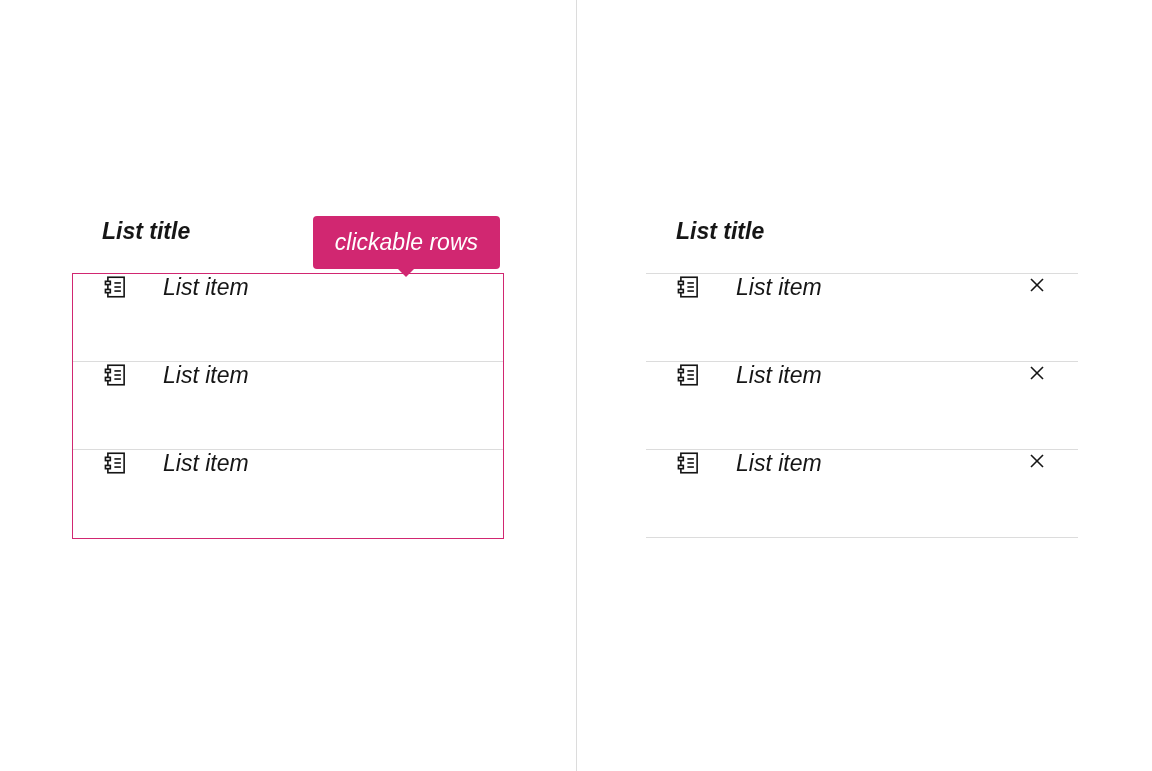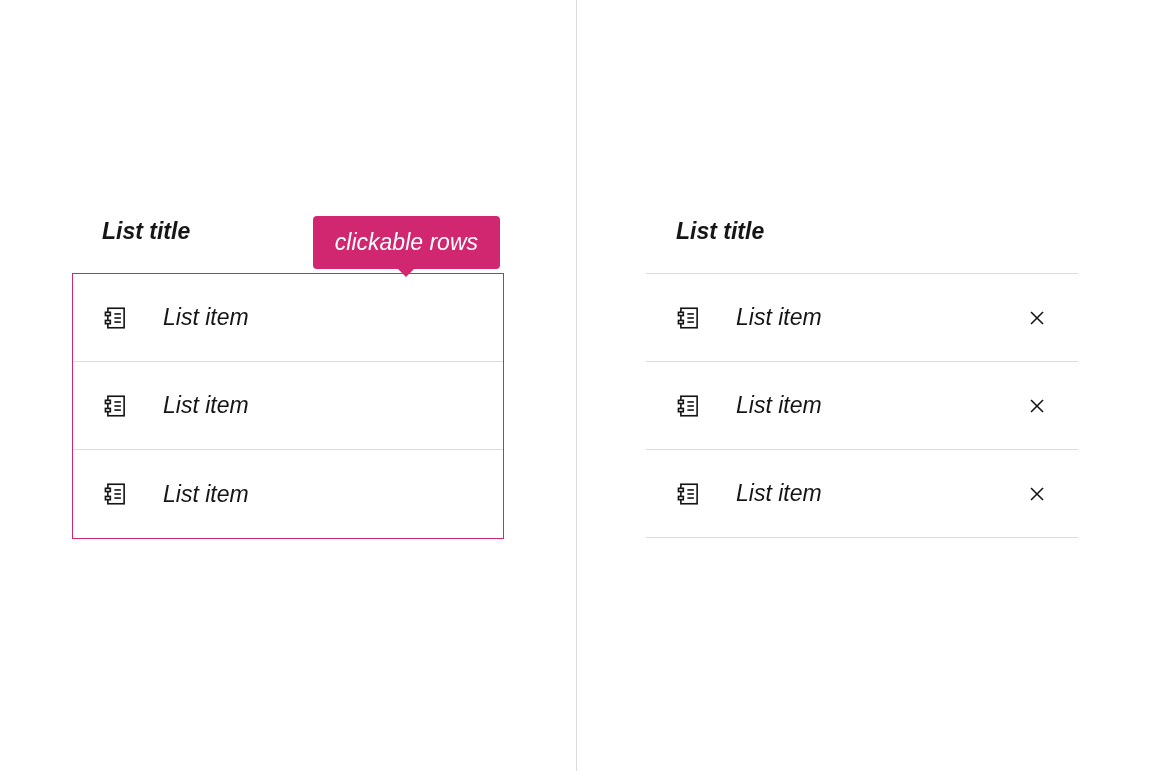--- a/index.html
+++ b/index.html
@@ -67,21 +67,21 @@
       border-left: 9px solid transparent;
       border-right: 9px solid transparent;
       border-top: 9px solid #d12771;
     }
     .list-box {
       border: 1px solid #d12771;
       margin-top: 26px;
     }
     .row {
       display: flex;
-      align-items: center;
+      align-items: flex-start;
       height: 88px;
       padding: 0 30px;
       border-bottom: 1px solid #dcdcdc;
     }
     .list-box .row:last-child { border-bottom: none; }
     .row-icon {
       width: 26px;
       height: 26px;
       flex: 0 0 auto;
       margin-right: 34px;

